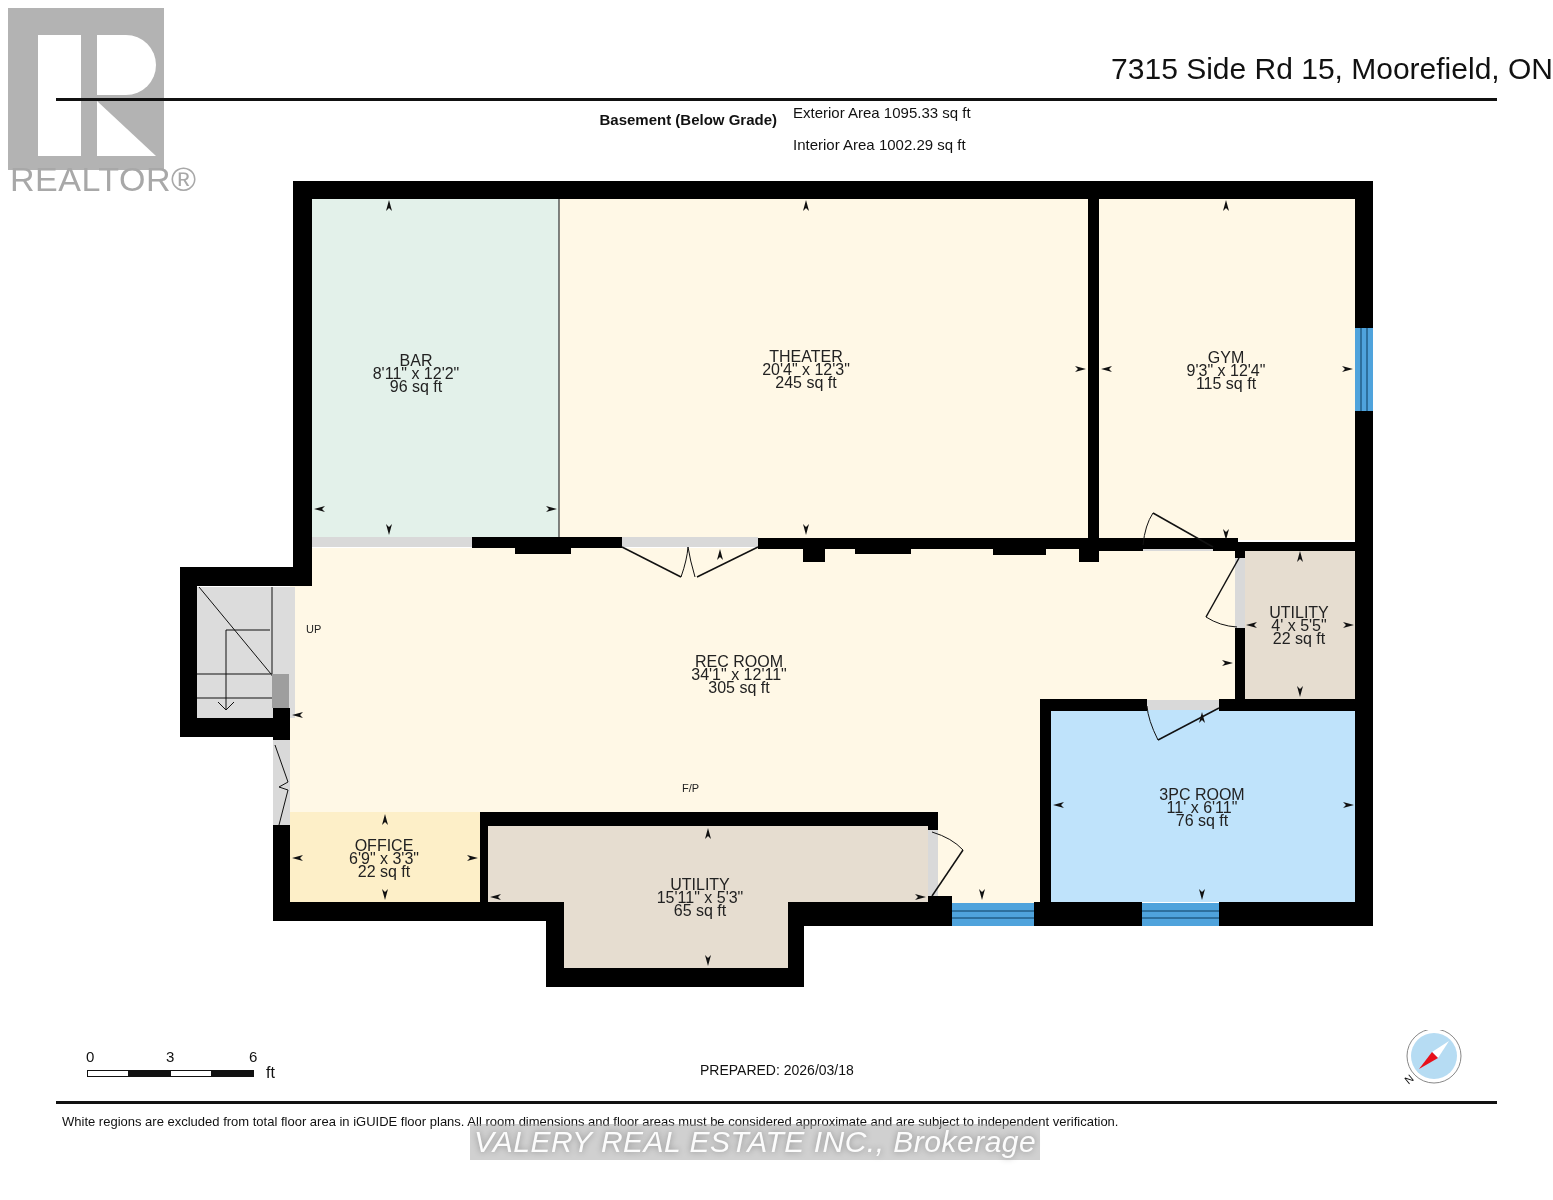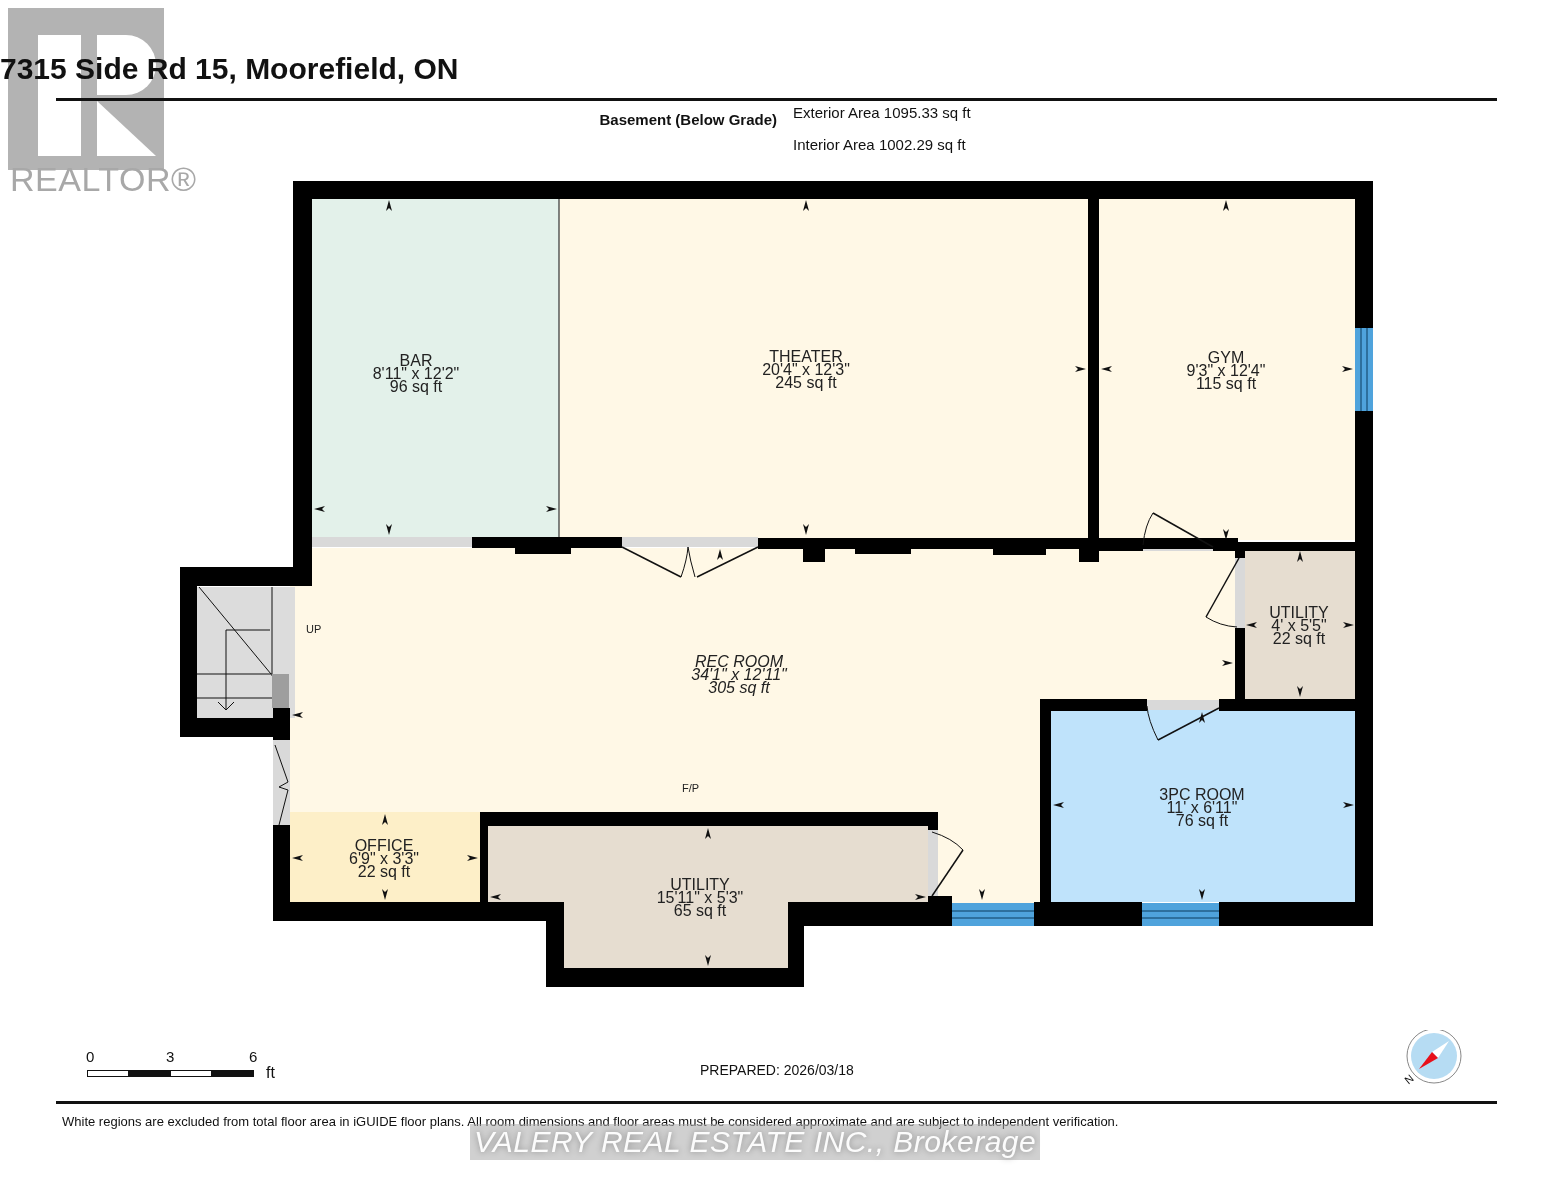--- a/index.html
+++ b/index.html
@@ -1,21 +1,21 @@
 <!DOCTYPE html>
 <html><head>
 <meta charset="utf-8">
 <style>
   html, body { margin:0; padding:0; background:#ffffff; }
   body { width:1553px; height:1200px; position:relative; overflow:hidden; font-family:"Liberation Sans", sans-serif; color:#111; }
   .abs { position:absolute; }
   #realtor-logo { left:8px; top:8px; width:156px; height:204px; }
   #realtor-logo .box { position:absolute; left:0; top:0; width:156px; height:162px; background:#b3b3b3; }
   #realtor-logo .rtext { position:absolute; left:2px; top:152px; font-size:34px; color:#a8a8a8; letter-spacing:0.5px; }
-  #title { left:0; width:1553px; top:52px; text-align:left; font-weight:bold; font-size:30px; color:#111; }
+  #title { left:0; width:1553px; top:52px; text-align:right; font-weight:normal; font-size:30px; color:#111; }
   .hr { position:absolute; left:56px; width:1441px; height:3px; background:#111; }
   #subtitle-label { left:520px; width:257px; top:111px; text-align:right; font-weight:bold; font-size:15px; }
   #ext-area { left:793px; top:104px; font-size:15px; }
   #int-area { left:793px; top:136px; font-size:15px; }
   #plan { left:0; top:0; width:1553px; height:1200px; }
   .room-label { position:absolute; font-size:16px; line-height:13px; text-align:center; color:#222; white-space:nowrap; transform:translateX(-50%); }
   .tag { position:absolute; font-size:11px; color:#222; }
   #scale { left:86px; top:1048px; width:200px; height:40px; }
   #scale .n { position:absolute; top:0; font-size:15px; }
   #scale .bar { position:absolute; top:22px; height:7px; border:1px solid #111; box-sizing:border-box; }
@@ -183,21 +183,21 @@
 <div class="room-label" style="left:806px; top:350px;">
   <div>THEATER</div>
   <div>20'4" x 12'3"</div>
   <div>245 sq ft</div>
 </div>
 <div class="room-label" style="left:1226px; top:351px;">
   <div>GYM</div>
   <div>9'3" x 12'4"</div>
   <div>115 sq ft</div>
 </div>
-<div class="room-label" style="left:739px; top:655px;font-style:italic;">
+<div class="room-label" style="left:739px; top:655px;">
   <div>REC ROOM</div>
   <div>34'1" x 12'11"</div>
   <div>305 sq ft</div>
 </div>
 <div class="room-label" style="left:1299px; top:606px;">
   <div>UTILITY</div>
   <div>4' x 5'5"</div>
   <div>22 sq ft</div>
 </div>
 <div class="room-label" style="left:1202px; top:788px;">

